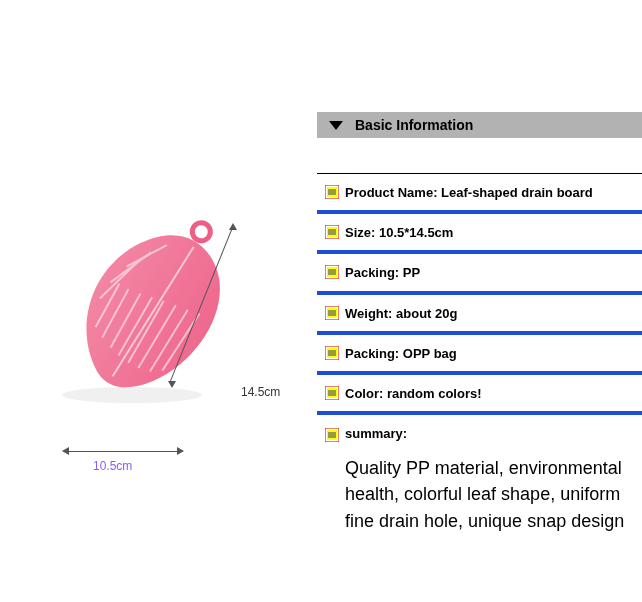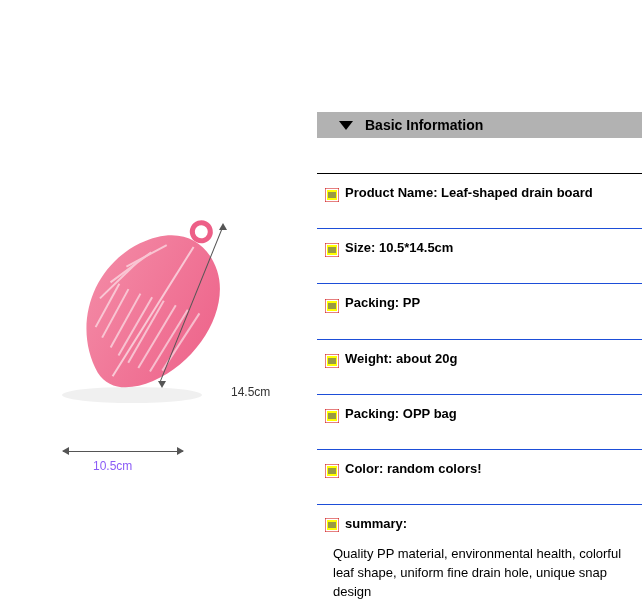--- a/index.html
+++ b/index.html
@@ -1,35 +1,35 @@
 <!DOCTYPE html>
 <html><head>
 <meta charset="utf-8">
 <style>
 *{margin:0;padding:0;box-sizing:border-box}
 body{width:642px;height:602px;background:#fff;font-family:Arial,Helvetica,sans-serif;color:#000;position:relative}
 .page{width:642px;height:602px;position:relative}
-.header-bar{position:absolute;left:317px;top:112px;width:325px;height:26px;background:#b2b2b2;display:flex;align-items:center;padding-left:22px}
+.header-bar{position:absolute;left:317px;top:112px;width:325px;height:26px;background:#b2b2b2;display:flex;align-items:center;padding-left:12px}
 .arrow{width:0;height:0;border-left:7px solid transparent;border-right:7px solid transparent;border-top:9px solid #000;margin-right:12px}
 .header-text{font-weight:bold;font-size:14px;color:#000}
 .info-table{position:absolute;left:317px;top:173px;width:325px;border-top:1px solid #000}
-.row{border-bottom:1px solid #1d4ed8;padding:10px 8px 26px 8px;display:flex;align-items:flex-end}
+.row{border-bottom:4px solid #1d4ed8;padding:10px 8px 8px 8px;display:flex;align-items:flex-start}
 .bullet-icon{width:14px;height:14px;flex:0 0 14px;margin-right:6px;margin-top:1px}
 .bullet-icon svg{display:block}
 .row-text{font-size:13px;font-weight:bold;line-height:1.4}
 .summary-row{border-bottom:none;padding:10px 8px 8px 8px;display:flex;align-items:center}
-.summary-text{font-size:13px;font-weight:normal;line-height:1.45;margin-left:16px;margin-top:4px}
+.summary-text{font-size:18px;font-weight:normal;line-height:1.45;margin-left:28px;margin-top:4px}
 .product-area{position:absolute;left:18px;top:185px;width:290px;height:320px}
 .leaf{position:absolute;left:34px;top:28px;width:200px;height:200px}
 .dim-w{position:absolute;left:45px;top:260px;width:130px;height:30px}
 .dim-w .line{position:absolute;left:0;top:6px;width:120px;height:0;border-top:1px solid #555}
 .dim-w .arr-l{position:absolute;left:-1px;top:2px;width:0;height:0;border-top:4px solid transparent;border-bottom:4px solid transparent;border-right:7px solid #555}
 .dim-w .arr-r{position:absolute;left:114px;top:2px;width:0;height:0;border-top:4px solid transparent;border-bottom:4px solid transparent;border-left:7px solid #555}
 .dim-w .lbl{position:absolute;left:30px;top:14px;font-size:12px;color:#8b5cf6}
-.dim-h{position:absolute;left:185px;top:40px;width:80px;height:200px}
+.dim-h{position:absolute;left:195px;top:40px;width:80px;height:200px}
 .dim-h .line{position:absolute;left:20px;top:0;width:0;height:170px;border-left:1px solid #555;transform:rotate(22deg);transform-origin:top}
 .dim-h .arr-t{position:absolute;left:16px;top:-2px;width:0;height:0;border-left:4px solid transparent;border-right:4px solid transparent;border-bottom:7px solid #555}
 .dim-h .arr-b{position:absolute;left:-45px;top:156px;width:0;height:0;border-left:4px solid transparent;border-right:4px solid transparent;border-top:7px solid #555}
 .dim-h .lbl{position:absolute;left:28px;top:160px;font-size:12px;color:#333}
 </style>
 </head>
 <body>
 
 <div class="page">
 

